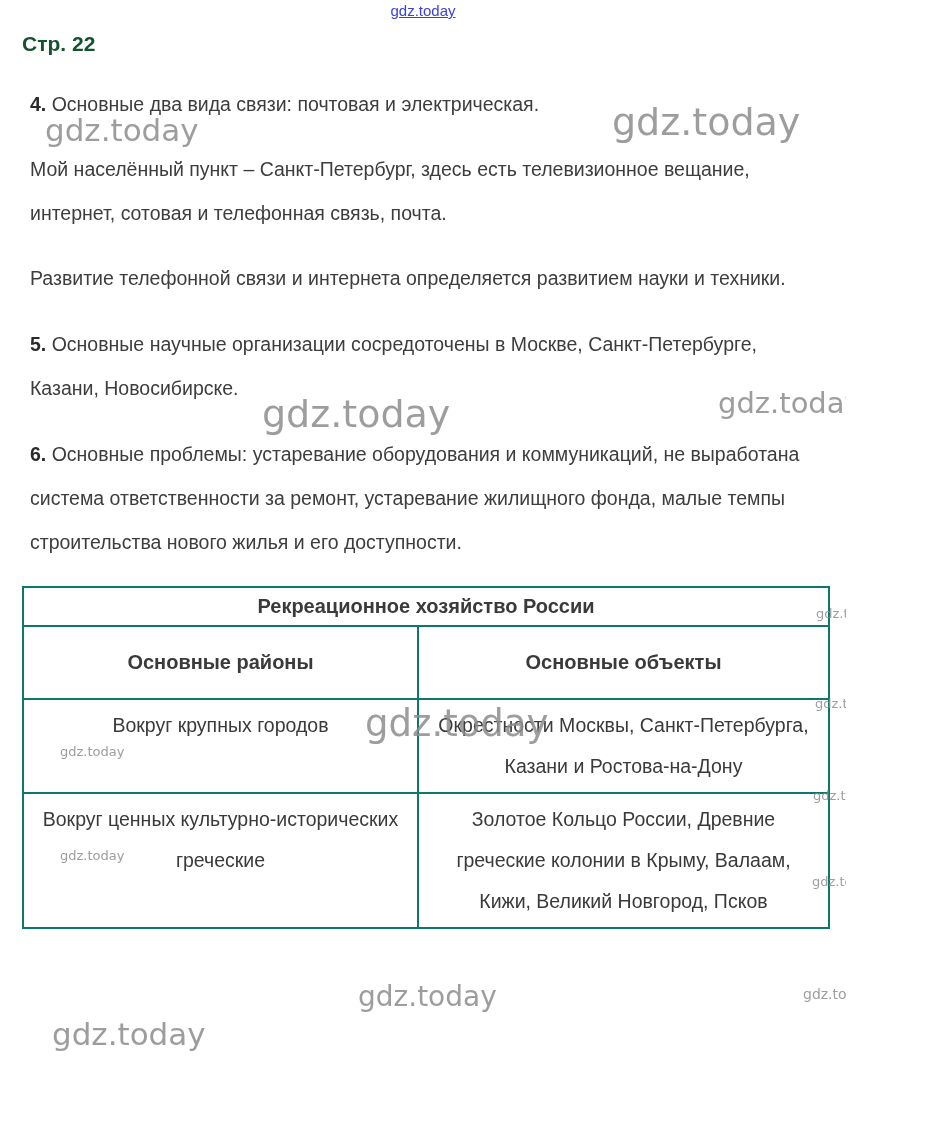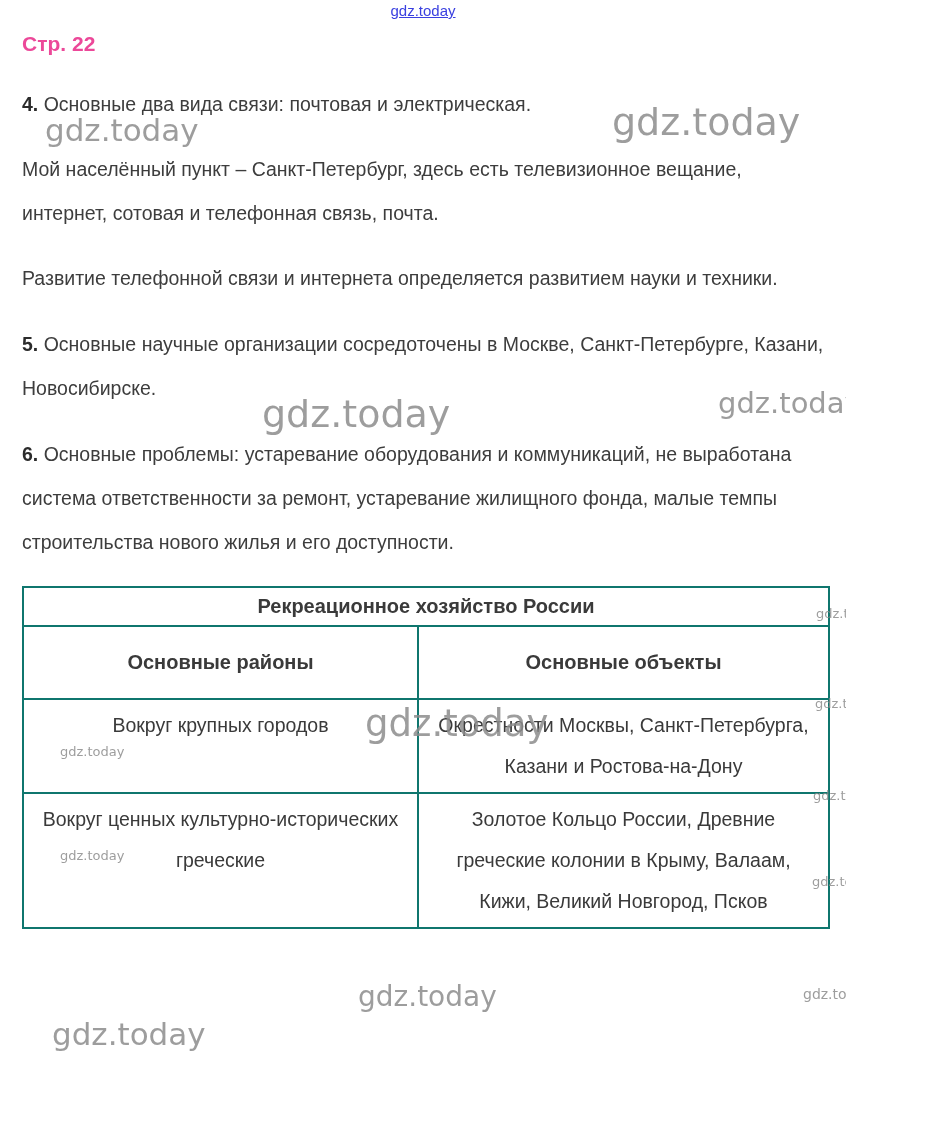--- a/index.html
+++ b/index.html
@@ -22,32 +22,32 @@
     color: #3a40e0;
     text-decoration: underline;
     cursor: pointer;
   }
   .page-number {
     position: absolute;
     top: 32px;
     left: 22px;
     font-size: 21px;
     font-weight: bold;
-    color: #ec4899;
+    color: #14532d;
   }
   .content {
     position: absolute;
     top: 82px;
     left: 22px;
     right: 16px;
   }
   .para {
     font-size: 19.5px;
     line-height: 44px;
-    margin: 0 0 21px 0;
+    margin: 0 0 21px 8px;
     color: #3d3d3d;
   }
   .para .num { font-weight: bold; color: #2b2b2b; }
   .answer { margin-bottom: 22px; }
 
   table.rec-table {
     width: 100%;
     border-collapse: collapse;
     table-layout: fixed;
     margin-top: 14px;

